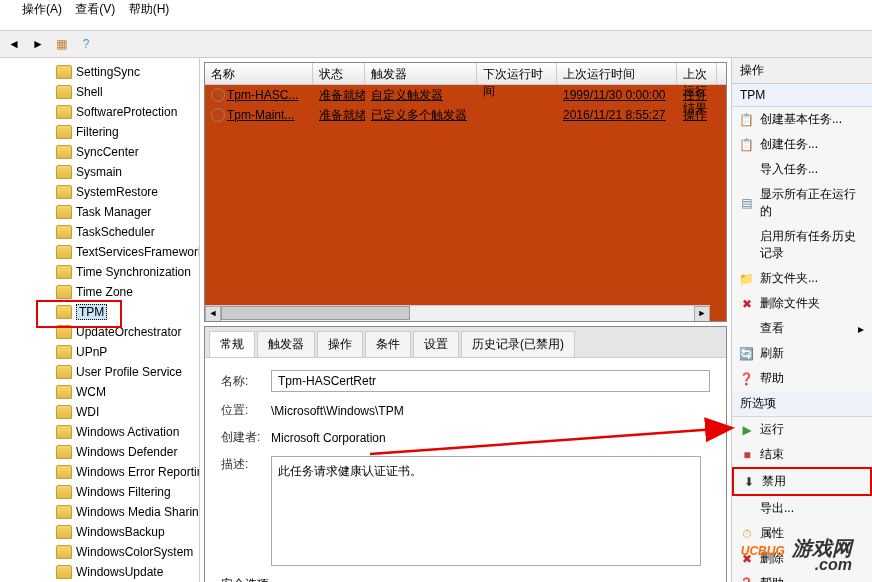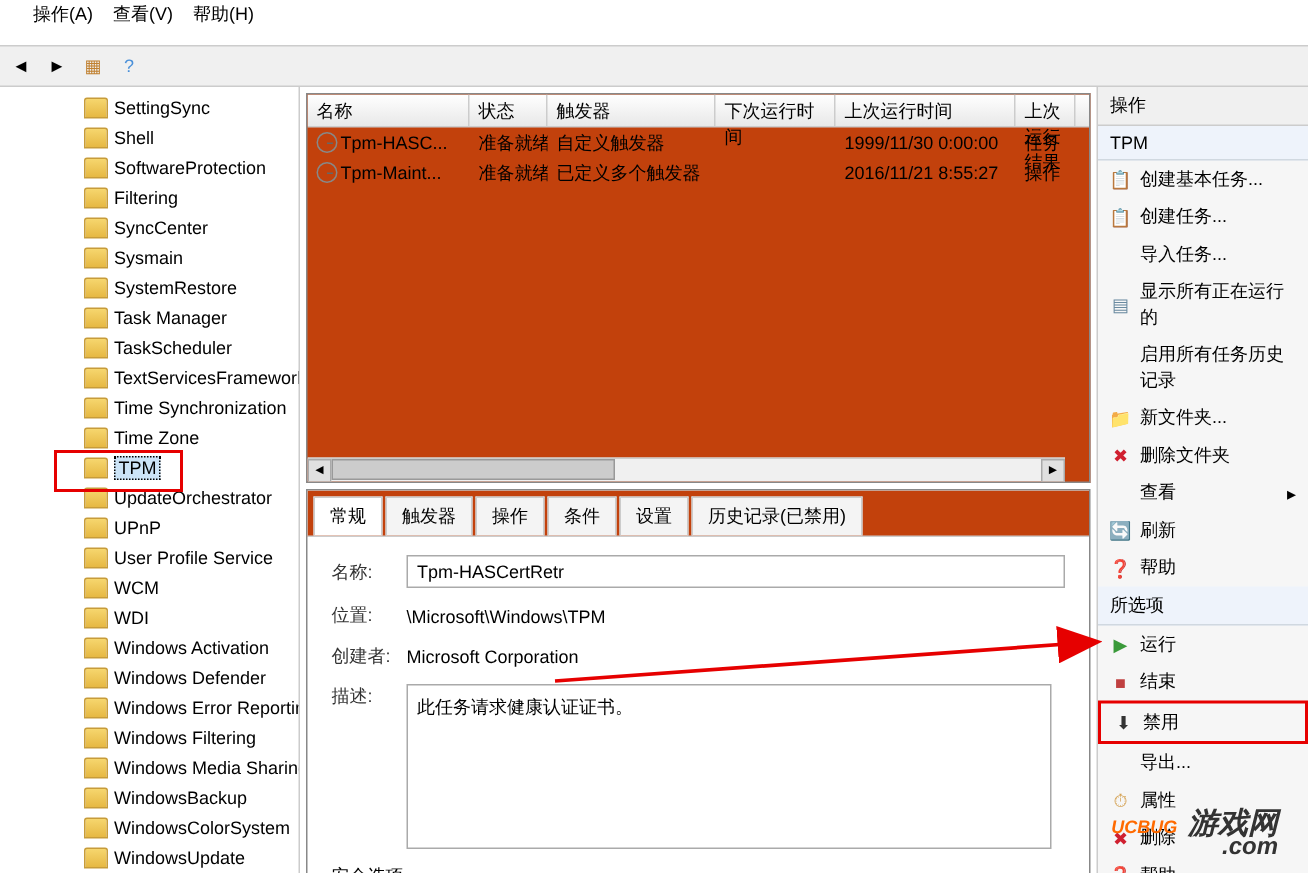--- a/index.html
+++ b/index.html
@@ -12,31 +12,31 @@
 .tree-pane { width: 200px; border-right: 1px solid #ccc; overflow: hidden; padding-top: 4px; }
 .tree-item { height: 20px; display: flex; align-items: center; padding-left: 56px; white-space: nowrap; }
 .tree-item.sel { position: relative; }
 .tree-item.sel .lbl { background: #cce4f7; border: 1px dotted #000; padding: 0 2px; }
 .tree-item.sel::before { content: ''; position: absolute; left: 36px; top: -2px; width: 82px; height: 24px; border: 2px solid #e60000; pointer-events: none; }
 .folder-ico { width: 16px; height: 14px; background: linear-gradient(#f6d66e, #e6b843); border: 1px solid #c79c3a; border-radius: 2px 2px 0 0; margin-right: 4px; flex-shrink: 0; }
 .center { flex: 1; display: flex; flex-direction: column; border-right: 1px solid #ccc; }
 .task-list { height: 260px; border: 1px solid #888; margin: 4px; background: #c2410c; position: relative; overflow: hidden; }
 .tl-head { display: flex; height: 22px; background: linear-gradient(#fff, #e8e8e8); border-bottom: 1px solid #ccc; }
 .tl-head div { border-right: 1px solid #ccc; padding: 3px 6px; }
-.tl-row { display: flex; height: 20px; align-items: center; }
+.tl-row { display: flex; height: 20px; align-items: center; text-decoration: underline; }
 .tl-row div { padding: 0 6px; white-space: nowrap; overflow: hidden; }
 .c1 { width: 108px; } .c2 { width: 52px; } .c3 { width: 112px; } .c4 { width: 80px; } .c5 { width: 120px; } .c6 { width: 40px; }
 .clock-ico { display: inline-block; width: 14px; height: 14px; border: 1px solid #888; border-radius: 50%; vertical-align: middle; margin-right: 2px; position: relative; }
 .clock-ico::after { content: ''; position: absolute; width: 4px; height: 1px; background: #666; top: 6px; left: 6px; }
 .scroll-h { position: absolute; bottom: 0; left: 0; right: 16px; height: 16px; background: #f0f0f0; border-top: 1px solid #ccc; display: flex; }
 .scroll-h .arr { width: 16px; height: 16px; background: #e0e0e0; border: 1px solid #aaa; text-align: center; line-height: 12px; font-size: 9px; }
 .scroll-h .track { flex: 1; background: #f0f0f0; position: relative; }
 .scroll-h .thumb { position: absolute; left: 0; width: 40%; height: 14px; background: #ccc; border: 1px solid #999; }
 .detail-pane { flex: 1; border: 1px solid #888; margin: 0 4px 4px 4px; background: #fff; overflow: hidden; }
-.tabs { display: flex; background: #c2410c; padding: 4px 4px 0 4px; border-bottom: 1px solid #ccc; }
+.tabs { display: flex; background: #e5e5e5; padding: 4px 4px 0 4px; border-bottom: 1px solid #ccc; }
 .tab { padding: 4px 10px; background: #fff; border: 1px solid #ccc; border-bottom: none; margin-right: 2px; }
 .tab:not(.active) { background: #f4f4f4; }
 .detail-body { padding: 12px 16px; }
 .drow { display: flex; margin-bottom: 10px; align-items: center; }
 .drow .dlbl { width: 50px; color: #333; }
 .drow .dval { flex: 1; }
 .drow input.dval { border: 1px solid #aaa; padding: 3px 6px; background: #fff; }
 .desc-box { border: 1px solid #aaa; width: 430px; height: 110px; padding: 6px; }
 .sec-head { margin-top: 6px; }
 .actions { width: 140px; background: #f6f6f6; }

